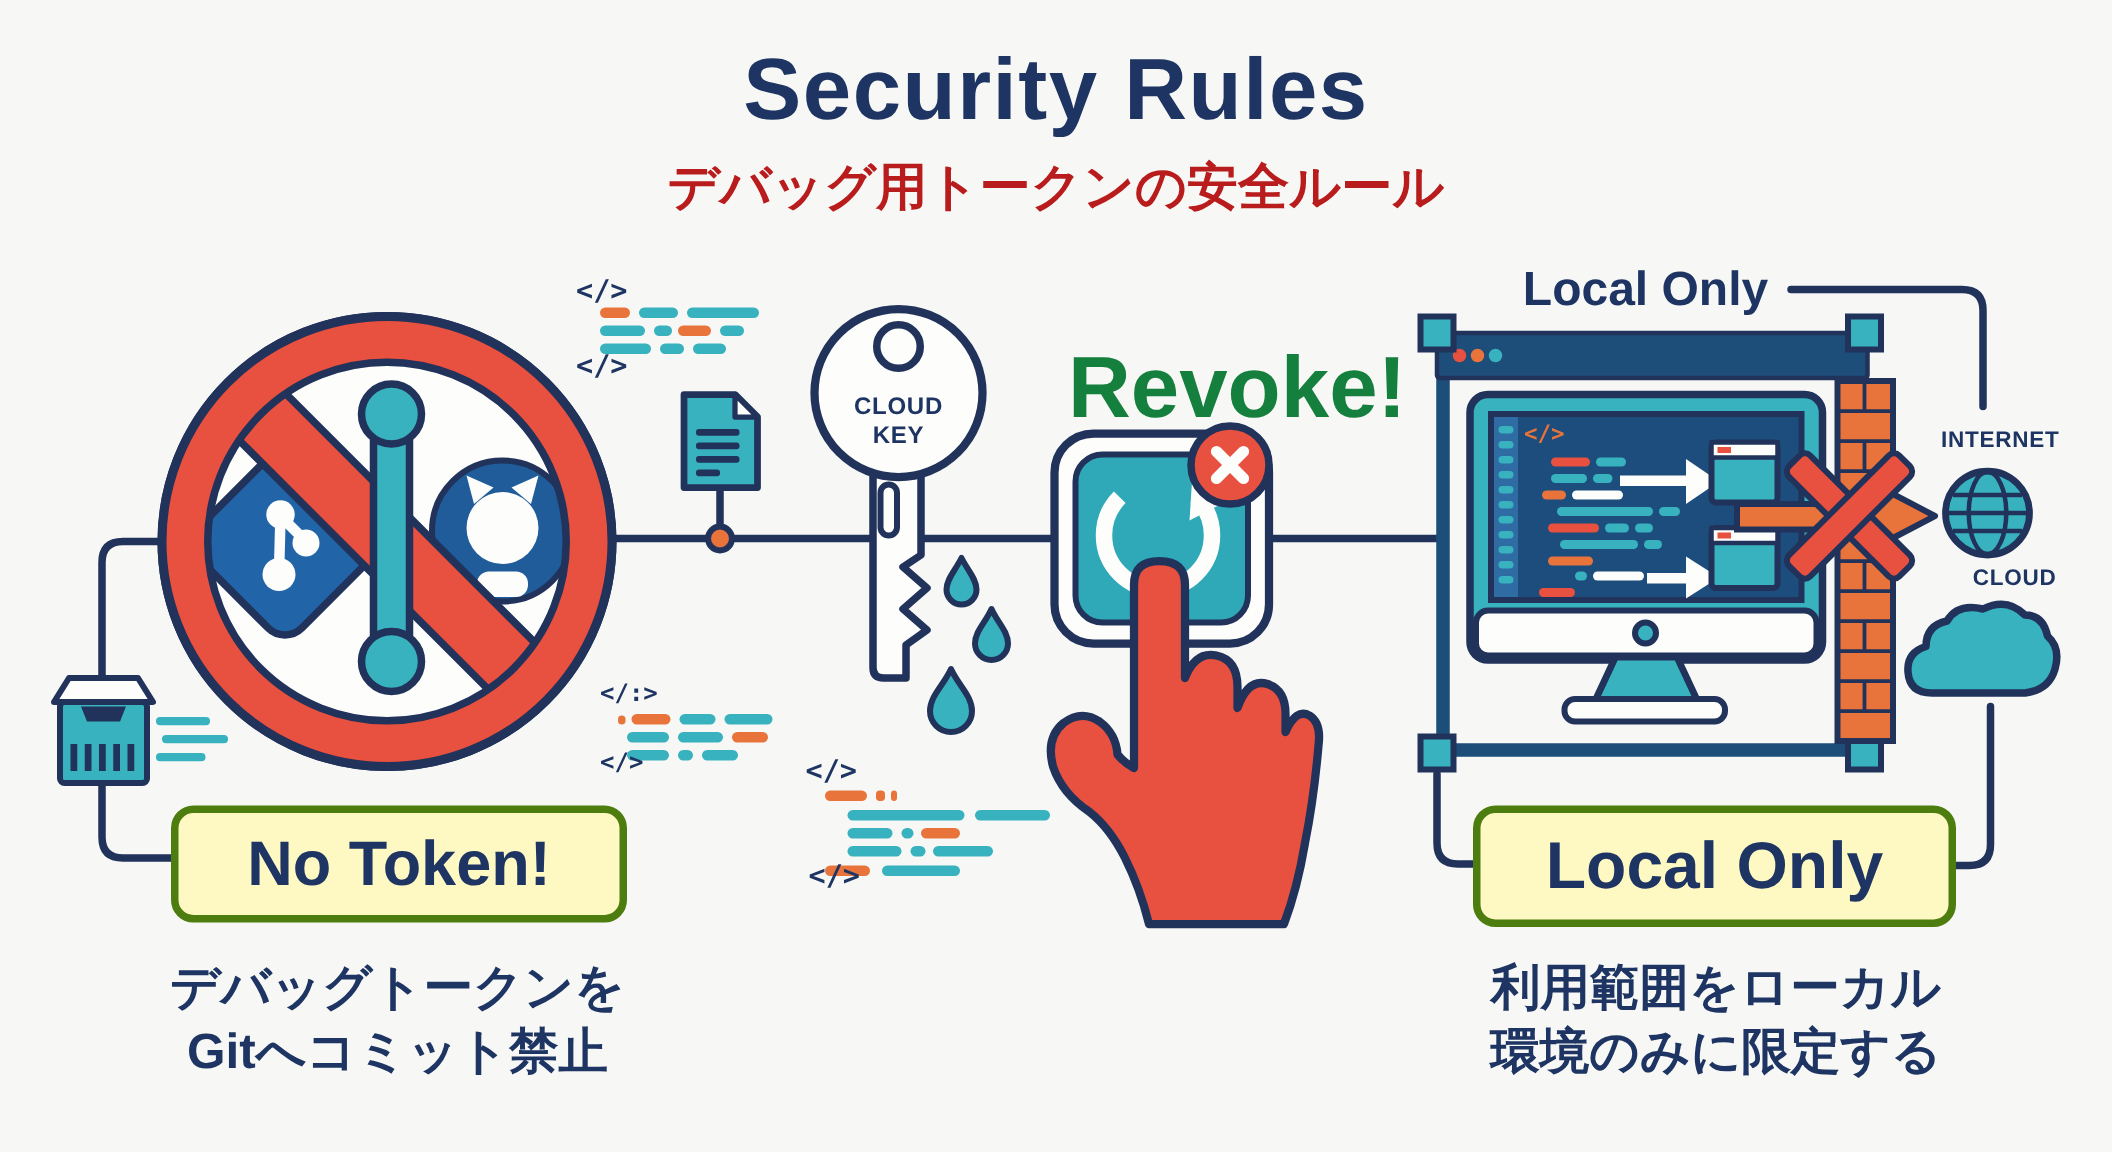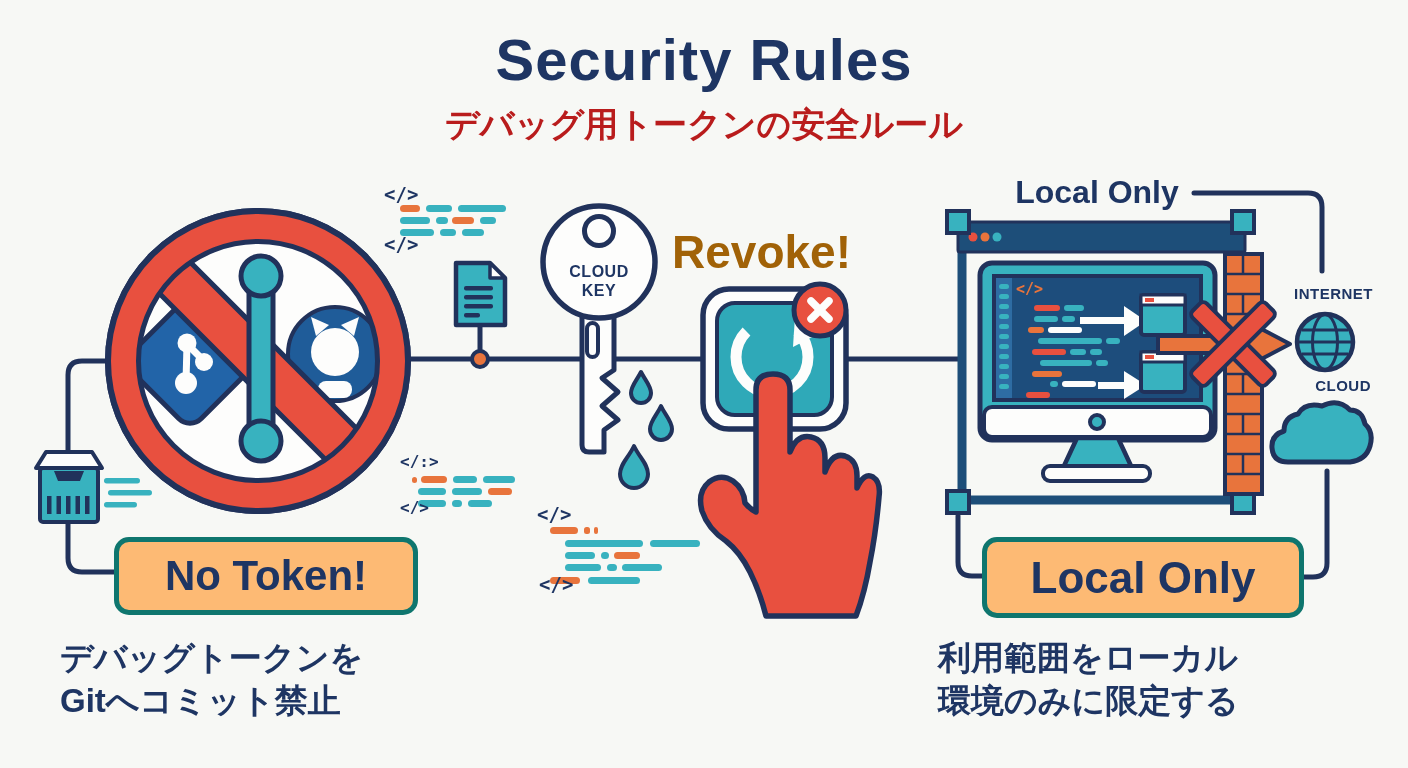--- a/index.html
+++ b/index.html
@@ -4,30 +4,30 @@
 <style>
   html,body{margin:0;padding:0;}
   body{width:1408px;height:768px;overflow:hidden;background:#f7f8f5;
        font-family:"Liberation Sans","DejaVu Sans",sans-serif;}
   .canvas{position:relative;width:1265px;height:768px;background:#f7f8f5;}
   .abs{position:absolute;}
   svg{position:absolute;left:0;top:0;}
   .title{left:0;top:26px;width:1408px;text-align:center;font-size:58px;font-weight:800;
          color:#1e3563;letter-spacing:1px;}
   .subtitle{left:0;top:102px;width:1408px;text-align:center;font-size:34px;font-weight:800;color:#b91c1c;}
-  .badge-box{background:#fdba74;border:5px solid #0f766e;border-radius:15px;
+  .badge-box{background:#fef9c3;border:5px solid #4d7c0f;border-radius:15px;
              display:flex;align-items:center;justify-content:center;
              font-weight:800;color:#1e3563;z-index:3;}
   .no-token{left:114px;top:537px;width:294px;height:68px;font-size:42px;}
   .local-only-badge{left:982px;top:537px;width:312px;height:71px;font-size:44px;}
-  .caption{font-size:33px;font-weight:800;color:#1e3563;text-align:left;line-height:43px;z-index:2;}
+  .caption{font-size:33px;font-weight:800;color:#1e3563;text-align:center;line-height:43px;z-index:2;}
   .cap-left{left:60px;top:636px;width:410px;}
   .cap-mid{left:500px;top:636px;width:420px;}
   .cap-right{left:938px;top:636px;width:412px;}
-  .revoke{left:672px;top:225px;width:230px;font-size:46px;font-weight:800;color:#a16207;z-index:2;}
+  .revoke{left:712px;top:225px;width:230px;font-size:58px;font-weight:800;color:#15803d;z-index:2;}
   .frame-label{left:1002px;top:174px;width:190px;text-align:center;font-size:32px;font-weight:800;color:#1e3563;z-index:2;}
   .key-text{left:554px;top:262px;width:90px;text-align:center;font-size:16px;line-height:19px;
             font-weight:800;color:#1e3563;z-index:2;letter-spacing:0.5px;}
   .side-label{width:96px;text-align:right;font-size:15px;font-weight:800;color:#1e3563;letter-spacing:0.5px;z-index:2;}
   .internet{left:1277px;top:285px;}
   .cloud-l{left:1275px;top:377px;}
   .code-glyph{font-weight:800;color:#1e3563;z-index:2;font-family:"DejaVu Sans Mono","Liberation Mono",monospace;}
   .g1{left:384px;top:183px;font-size:19px;}
   .g2{left:384px;top:233px;font-size:19px;}
   .g3{left:400px;top:452px;font-size:16px;}

